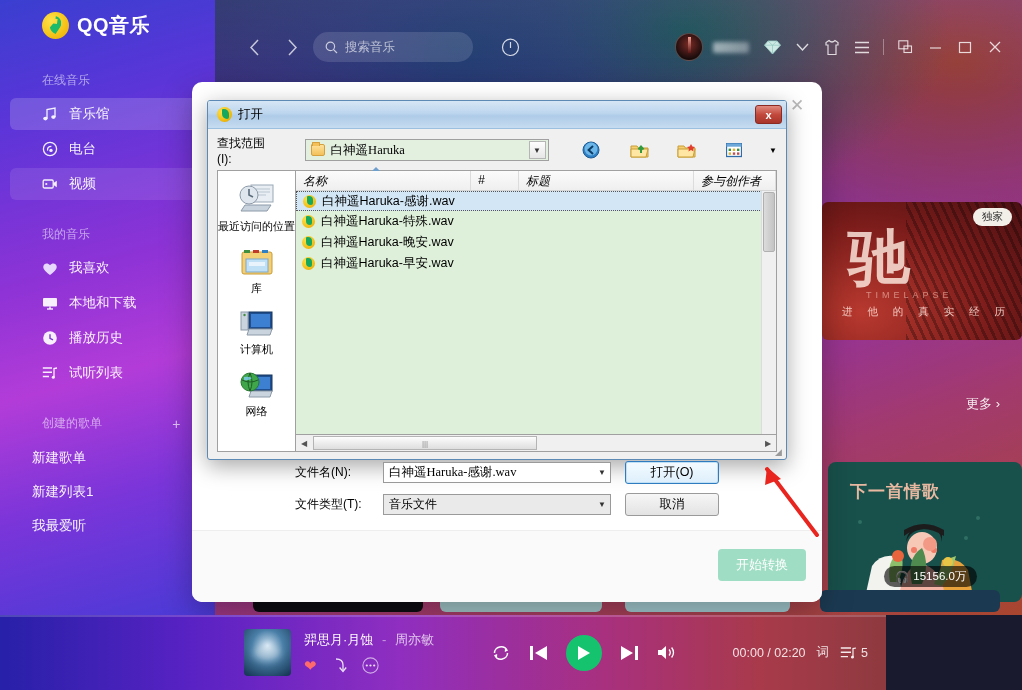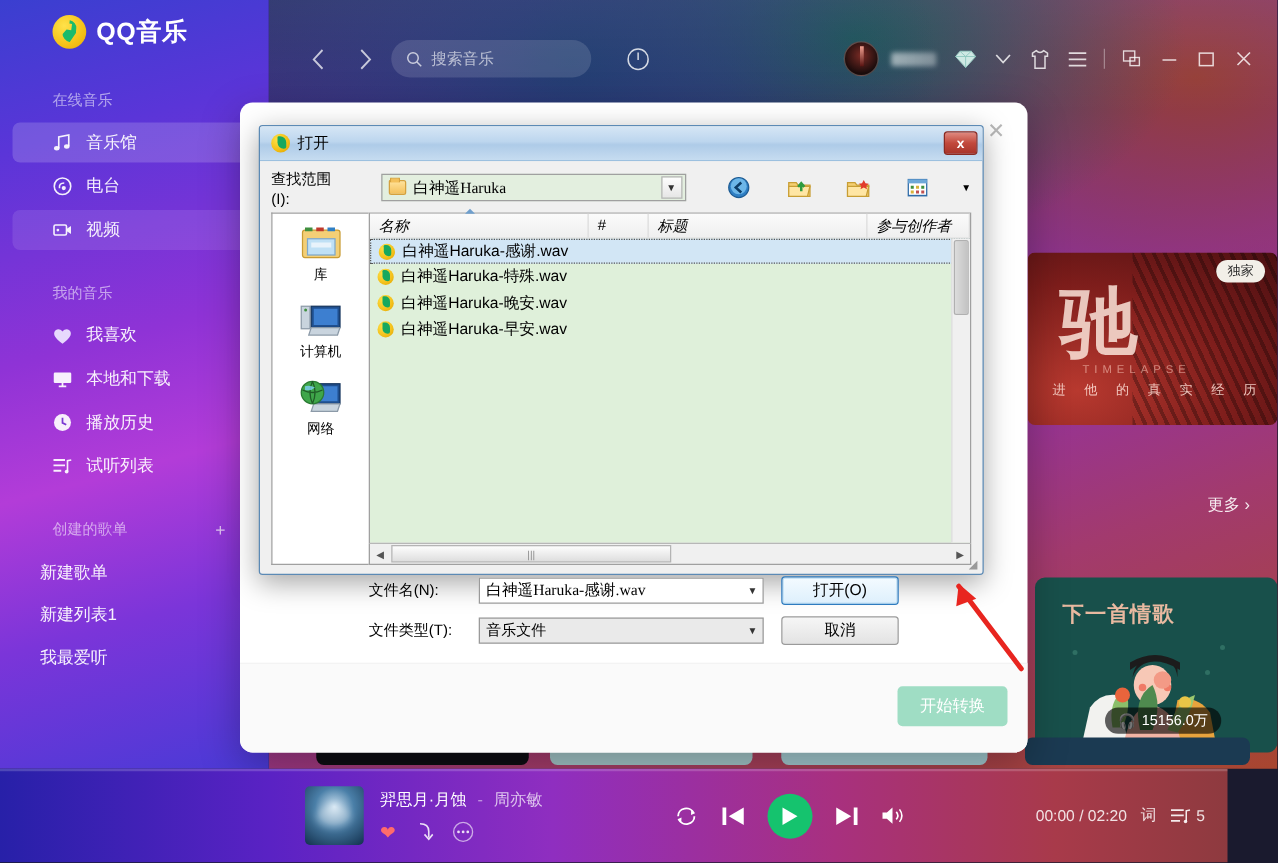--- a/index.html
+++ b/index.html
@@ -280,21 +280,21 @@
     border:1px solid #2e7bbf; box-shadow:0 0 0 1px #bfe0f5 inset;
     background:linear-gradient(180deg,#f4fbff,#ddeffc);
   }
   .grip{ position:absolute; right:4px; bottom:2px; color:#9a9a9a; font-size:9px; }
 
   
   .red-arrow{ position:absolute; left:745px; top:455px; z-index:9; }
 
   
   .player{
-    position:absolute; left:0; bottom:0; width:982px; height:75px; z-index:6;
+    position:absolute; left:0; bottom:0; width:886px; height:75px; z-index:6;
     background:linear-gradient(90deg,#2720a8 0%, #5a22c4 22%, #8f2ec0 45%, #a8307f 68%, #a83a4a 86%, #8e3a3f 100%);
     display:flex; align-items:center; color:#fff; padding:0 18px 0 0;
   }
   .progressline{ position:absolute; left:0; top:0; width:100%; height:2px; background:rgba(255,255,255,.18); }
   .cover{
     width:47px;height:47px;border-radius:4px;margin-left:244px;flex:none;
     background:radial-gradient(circle at 50% 35%, #cfe3f2 0%, #4a7fa8 40%, #12304d 100%);
     position:relative; overflow:hidden;
   }
   .cover::after{content:"";position:absolute;left:9px;top:15px;width:28px;height:18px;
@@ -592,20 +592,32 @@
                 <rect x="11" y="9.4" width="2.4" height="2.4"></rect>
               </g>
           </svg>
         </div>
         <span style="font-size:8px;margin-left:-2px">▼</span>
       </div>
 
       <div class="dlg-main">
 
         <div class="places">
+          <div class="place">
+            <svg width="40" height="34" viewBox="0 0 40 34">
+              <rect x="14" y="4" width="22" height="17" fill="#e9eef4" stroke="#9aa8b5"></rect>
+              <g stroke="#b9c4cf">
+                  <path d="M17 8h16M17 11h16M17 14h12"></path>
+                </g>
+              <circle cx="12" cy="14" r="9" fill="#dfe6ee" stroke="#8c9aa8"></circle>
+              <path d="M12 8 V14 L16 16" fill="none" stroke="#5a6b7c" stroke-width="1.6"></path>
+              <path d="M8 24 L34 24 L30 30 L4 30 Z" fill="#c9d3de" stroke="#8c9aa8"></path>
+            </svg>
+            <span class="place-lbl">最近访问的位置</span>
+          </div>
           <div class="place">
             <svg width="34" height="28" viewBox="0 0 34 28">
               <rect x="2" y="3" width="30" height="22" rx="2" fill="#f3cf76" stroke="#c99c34"></rect>
               <rect x="4" y="1" width="6" height="3" fill="#3f8f3f"></rect>
               <rect x="13" y="1" width="6" height="3" fill="#c0392b"></rect>
               <rect x="22" y="1" width="6" height="3" fill="#2f7fc4"></rect>
               <rect x="6" y="10" width="22" height="13" fill="#bfe0f5" stroke="#7fa8c9"></rect>
               <rect x="9" y="13" width="16" height="4" fill="#e8f3fb"></rect>
             </svg>
             <span class="place-lbl">库</span>

